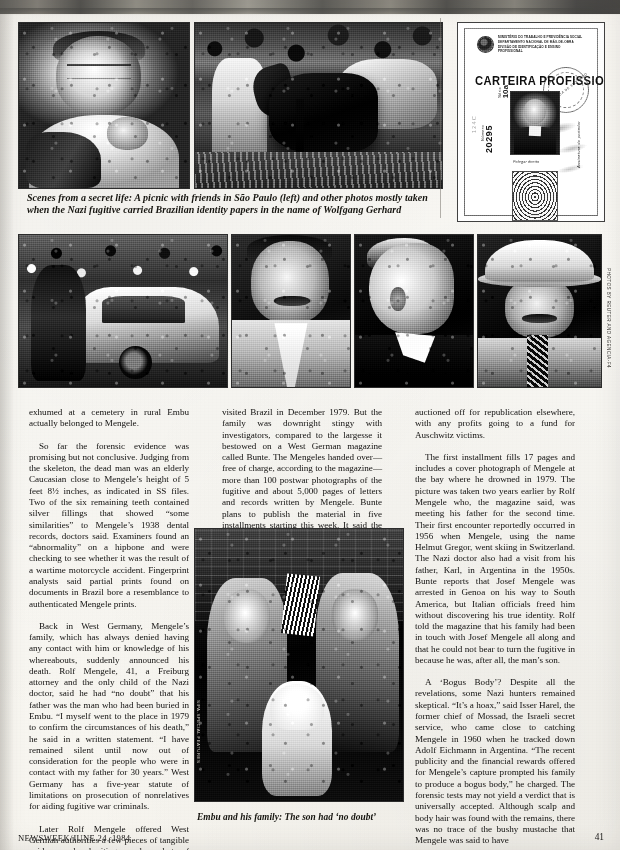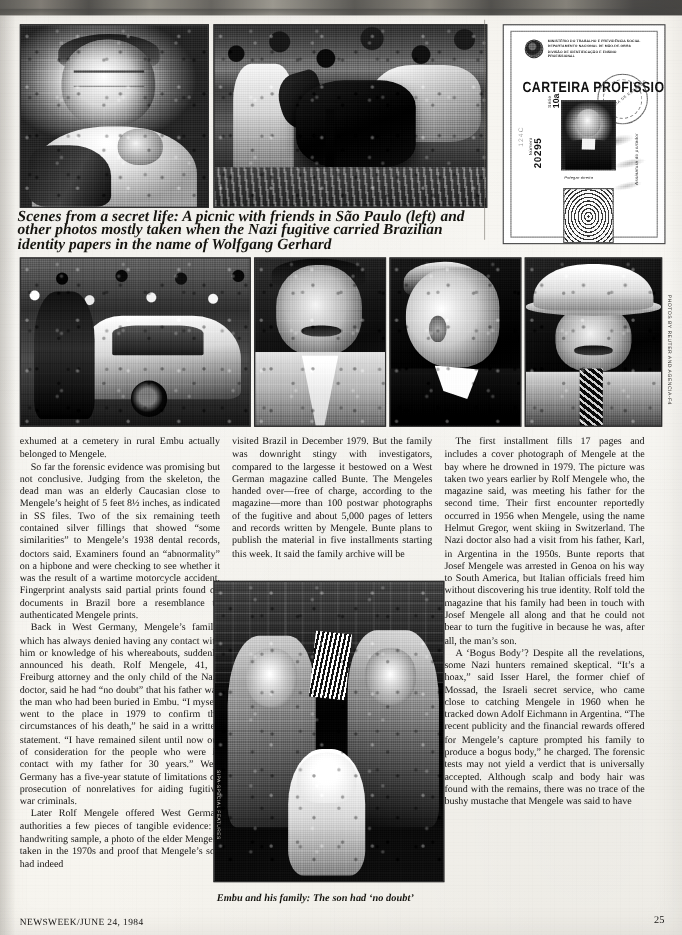--- a/index.html
+++ b/index.html
@@ -304,25 +304,25 @@
     position: absolute; left: 6px; top: 86px;
     font-family: "Liberation Sans", sans-serif;
     font-size: 6px; color: rgba(60,58,54,.45);
     writing-mode: vertical-rl; transform: rotate(180deg);
     letter-spacing: 1px;
   }
 
   
   #caption-top {
     position: absolute;
-    left: 16px; top: 192px; width: 424px;
+    left: 27px; top: 192px; width: 424px;
     font-family: "Liberation Serif", serif;
     font-style: italic;
     font-weight: 700;
-    font-size: 14px;
+    font-size: 10px;
     line-height: 12.4px;
     color: #15140f;
     letter-spacing: .05px;
   }
 
   
   .strip-photo { top: 234px; }
 
   
   #photo-car .bg {
@@ -479,21 +479,21 @@
     position: absolute;
     width: 182px;
     font-family: "Liberation Serif", serif;
     font-size: 9.15px;
     line-height: 11.28px;
     text-align: justify;
     color: #121110;
     letter-spacing: -.02px;
     hyphens: manual;
   }
-  .col p { margin: 0; text-indent: 10px; }
+  .col p { margin: 11px; text-indent: 10px; }
   .col p.first { text-indent: 0; }
   .col p + p { margin-top: 0; }
   #col-1 { left: 18px; top: 396px; }
   #col-2 { left: 211px; top: 396px; }
   #col-3 { left: 404px; top: 396px; }
   .subhead { font-weight: 400; }
 
   
   #photo-family .bg {
     position: absolute; inset: 0;
@@ -693,20 +693,21 @@
     <p>So far the forensic evidence was promising but not conclusive. Judging from the skeleton, the dead man was an elderly Caucasian close to Mengele’s height of 5 feet 8½ inches, as indicated in SS files. Two of the six remaining teeth contained silver fillings that showed “some similarities” to Mengele’s 1938 dental records, doctors said. Examiners found an “abnormality” on a hipbone and were checking to see whether it was the result of a wartime motorcycle accident. Fingerprint analysts said partial prints found on documents in Brazil bore a resemblance to authenticated Mengele prints.</p>
     <p>Back in West Germany, Mengele’s family, which has always denied having any contact with him or knowledge of his whereabouts, suddenly announced his death. Rolf Mengele, 41, a Freiburg attorney and the only child of the Nazi doctor, said he had “no doubt” that his father was the man who had been buried in Embu. “I myself went to the place in 1979 to confirm the circumstances of his death,” he said in a written statement. “I have remained silent until now out of consideration for the people who were in contact with my father for 30 years.” West Germany has a five-year statute of limitations on prosecution of nonrelatives for aiding fugitive war criminals.</p>
     <p>Later Rolf Mengele offered West German authorities a few pieces of tangible evidence: a handwriting sample, a photo of the elder Mengele taken in the 1970s and proof that Mengele’s son had indeed</p>
   </div>
 
   <div class="col" id="col-2">
     <p class="first">visited Brazil in December 1979. But the family was downright stingy with investigators, compared to the largesse it bestowed on a West German magazine called Bunte. The Mengeles handed over—free of charge, according to the magazine—more than 100 postwar photographs of the fugitive and about 5,000 pages of letters and records written by Mengele. Bunte plans to publish the material in five installments starting this week. It said the family archive will be</p>
   </div>
 
   <div class="col" id="col-3">
+    <p class="first">auctioned off for republication elsewhere, with any profits going to a fund for Auschwitz victims.</p>
     <p>The first installment fills 17 pages and includes a cover photograph of Mengele at the bay where he drowned in 1979. The picture was taken two years earlier by Rolf Mengele who, the magazine said, was meeting his father for the second time. Their first encounter reportedly occurred in 1956 when Mengele, using the name Helmut Gregor, went skiing in Switzerland. The Nazi doctor also had a visit from his father, Karl, in Argentina in the 1950s. Bunte reports that Josef Mengele was arrested in Genoa on his way to South America, but Italian officials freed him without discovering his true identity. Rolf told the magazine that his family had been in touch with Josef Mengele all along and that he could not bear to turn the fugitive in because he was, after all, the man’s son.</p>
     <p><span class="subhead">A ‘Bogus Body’?</span><span> Despite all the revelations, some Nazi hunters remained skeptical. “It’s a hoax,” said Isser Harel, the former chief of Mossad, the Israeli secret service, who came close to catching Mengele in 1960 when he tracked down Adolf Eichmann in Argentina. “The recent publicity and the financial rewards offered for Mengele’s capture prompted his family to produce a bogus body,” he charged. The forensic tests may not yield a verdict that is universally accepted. Although scalp and body hair was found with the remains, there was no trace of the bushy mustache that Mengele was said to have</span></p>
   </div>
 
   <div class="photo" id="photo-family" style="left:194px; top:528px; width:208px; height:272px; border:1px solid #3a3935;">
     <div class="bg"></div>
     <div class="wall"></div>
     <div class="woman"></div>
     <div class="woman-face"></div>
     <div class="man"></div>
@@ -716,16 +717,16 @@
     <div class="bonnet"></div>
     <div class="grain"></div>
     <div class="speck"></div>
   </div>
 
   <div class="credit-vert" id="credit-family">SIPA-SPECIAL FEATURES</div>
 
   <div id="caption-top" style="left:197px; top:812px; width:215px; font-size:9.4px; line-height:11.8px;">Embu and his family: The son had ‘no doubt’</div>
 
   <div id="footer-left">NEWSWEEK/JUNE 24, 1984</div>
-  <div id="page-number">25</div>
+  <div id="page-number">41</div>
 
   <div class="edge-shadow"></div>
 </div>
 
 </body></html>

